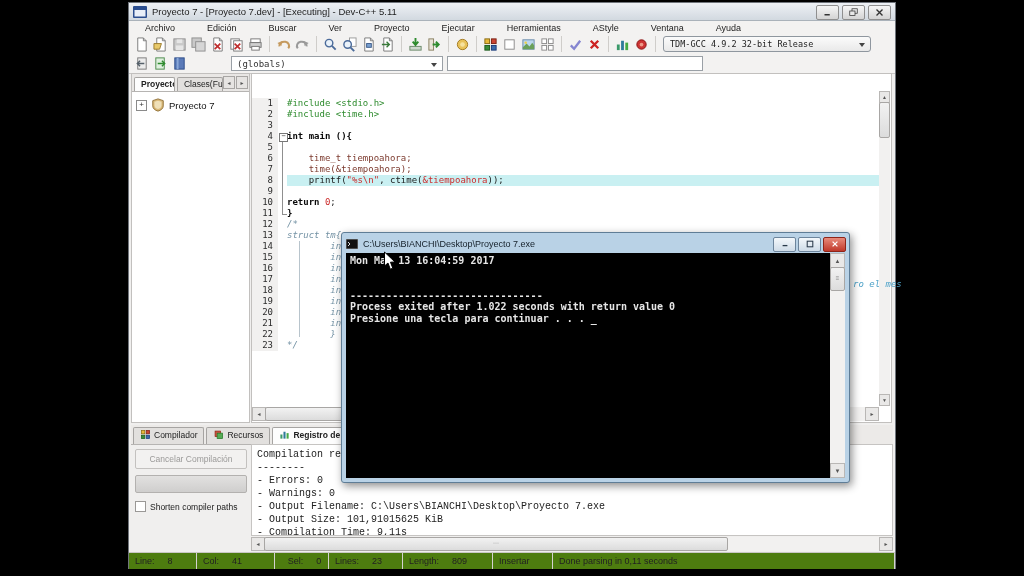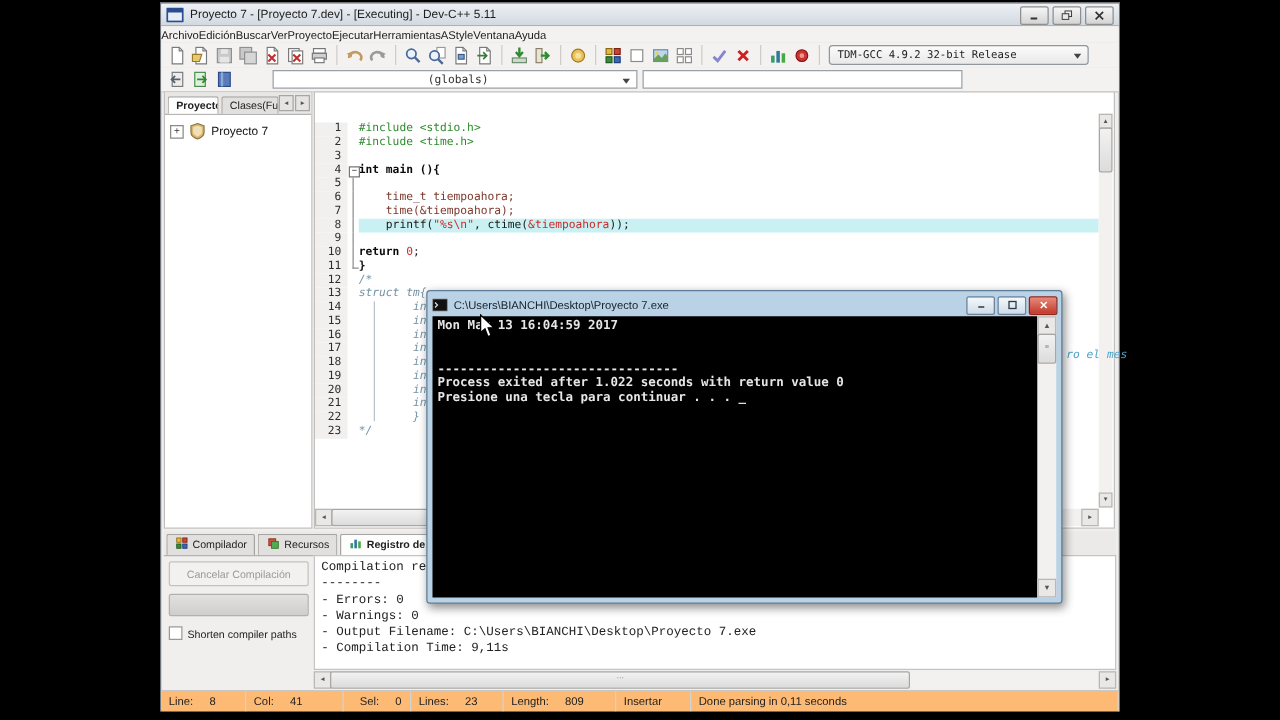--- a/index.html
+++ b/index.html
@@ -12,39 +12,39 @@
             background:linear-gradient(#eef1f5,#d2d9e0);border-bottom:1px solid #aab2ba;
             display:flex;align-items:center;box-sizing:border-box;}
   #app-icon{width:14px;height:12px;margin:0 5px 0 4px;}
   #title-text{font-size:9.5px;color:#1c1c1c;white-space:nowrap;}
   #win-controls{position:absolute;right:4px;top:2px;display:flex;gap:3px;}
   .wbtn{width:21px;height:13px;background:linear-gradient(#f6f6f6,#d4d4d4);
         border:1px solid #8f8f8f;border-radius:2px;display:flex;align-items:center;justify-content:center;}
   
   #menubar{position:absolute;left:0;top:18px;width:100%;height:13px;background:#f3f2f1;
            display:flex;align-items:center;border-bottom:1px solid #e0dedc;}
-  .menu-item{font-size:9px;color:#222;padding:0 0;white-space:nowrap;}
+  .menu-item{font-size:9px;color:#222;padding:0 16px;white-space:nowrap;}
   
   #toolbar{position:absolute;left:0;top:31px;width:100%;height:20px;background:#f3f2f1;
            display:flex;align-items:center;border-bottom:1px solid #e3e1df;}
   .tb-group{display:flex;align-items:center;padding:0 3px;}
   .tb-sep{width:1px;height:16px;background:#cfcdca;margin:0 1px;}
   .tb-btn{width:19px;height:18px;display:flex;align-items:center;justify-content:center;}
   .tb-btn svg{width:15px;height:15px;}
   #compiler-combo{margin-left:6px;width:208px;height:16px;border:1px solid #8f979f;border-radius:3px;
                   background:linear-gradient(#fbfbfb,#e9e9e9);display:flex;align-items:center;
                   font-family:"DejaVu Sans Mono",monospace;font-size:8.5px;color:#222;padding-left:6px;box-sizing:border-box;position:relative;}
   .combo-arrow{position:absolute;right:5px;top:6px;width:0;height:0;
                border-left:3.5px solid transparent;border-right:3.5px solid transparent;border-top:4px solid #444;}
   #toolbar2{position:absolute;left:0;top:51px;width:100%;height:19px;background:#f3f2f1;
             display:flex;align-items:center;border-bottom:1px solid #c9c7c5;}
   .combo{height:15px;border:1px solid #9aa0a6;background:#fff;display:flex;align-items:center;
          font-family:"DejaVu Sans Mono",monospace;font-size:9px;color:#333;padding-left:5px;
          box-sizing:border-box;position:relative;}
-  #globals-combo{width:292px;margin-left:26px;justify-content:center;}
+  #globals-combo{width:212px;margin-left:39px;}
   #member-combo{width:256px;margin-left:4px;}
   
   #left-panel{position:absolute;left:2px;top:70px;width:119px;height:350px;background:#fff;
               border:1px solid #c2c0be;box-sizing:border-box;}
   .tabstrip{display:flex;align-items:flex-end;height:17px;background:#e9e7e5;border-bottom:1px solid #b6b4b2;}
   .tab{font-size:8.5px;color:#222;background:#e2e0de;border:1px solid #a6a4a2;border-bottom:none;
        padding:1px 6px 2px 6px;margin-left:2px;white-space:nowrap;overflow:hidden;border-radius:2px 2px 0 0;}
   .tab.active{background:#fdfdfd;font-weight:bold;}
   .tab .ticon{display:inline-block;vertical-align:-2px;margin-right:3px;}
   .tab .ticon svg{width:11px;height:11px;}
@@ -105,21 +105,21 @@
             border:1px solid #b3b1af;border-radius:2px;}
   #shorten-row{display:flex;align-items:center;margin-top:8px;}
   #shorten-box{width:9px;height:9px;background:#fff;border:1px solid #9a9896;margin-right:4px;flex:none;}
   #shorten-label{font-size:8.5px;color:#222;white-space:nowrap;}
   #bp-log{position:absolute;left:120px;top:19px;right:0;bottom:16px;background:#fff;
           border:1px solid #c6c4c2;box-sizing:border-box;
           font-family:"Liberation Mono",monospace;font-size:10px;line-height:13px;color:#222;
           padding:3px 0 0 5px;white-space:pre;overflow:hidden;}
   #bp-hscroll{position:absolute;left:120px;right:0;bottom:1px;height:14px;}
   
-  #statusbar{position:absolute;left:0;top:549px;width:100%;height:16px;background:#fdba74;
+  #statusbar{position:absolute;left:0;top:549px;width:100%;height:16px;background:#4d7c0f;
              border-top:1px solid #c9c7c5;display:flex;align-items:center;font-size:9px;color:#222;}
   .st-seg{height:100%;display:flex;align-items:center;border-right:1px solid #d4d2d0;
           padding-left:6px;box-sizing:border-box;white-space:nowrap;}
   .st-seg .lab{margin-right:13px;}
   
   #console-window{position:absolute;left:341px;top:232px;width:509px;height:251px;
                   background:#b9d2e6;border:1px solid #5f7d96;border-radius:3px;
                   box-shadow:2px 3px 8px rgba(0,0,0,.45);box-sizing:border-box;}
   #con-title{height:18px;display:flex;align-items:center;padding:2px 3px 0 4px;}
   #con-icon{width:12px;height:10px;margin-right:5px;}
@@ -576,21 +576,21 @@
               </svg></span>Registro de Co</span>
         </div>
       <div id="bp-left">
         <div id="cancel-btn">Cancelar Compilación</div>
         <div id="progress"></div>
         <div id="shorten-row">
           <span id="shorten-box"></span>
           <span id="shorten-label">Shorten compiler paths</span>
         </div>
       </div>
-      <div id="bp-log"><div>Compilation results...</div><div>--------</div><div>- Errors: 0</div><div>- Warnings: 0</div><div>- Output Filename: C:\Users\BIANCHI\Desktop\Proyecto 7.exe</div><div>- Compilation Time: 9,11s</div></div>
+      <div id="bp-log"><div>Compilation results...</div><div>--------</div><div>- Errors: 0</div><div>- Warnings: 0</div><div>- Output Filename: C:\Users\BIANCHI\Desktop\Proyecto 7.exe</div><div>- Output Size: 101,91015625 KiB</div><div>- Compilation Time: 9,11s</div></div>
       <div id="bp-hscroll" class="sb-track">
         <div class="hsb">
           <span class="sb-btn" style="left:0;">◄</span>
           <span class="sb-thumb" style="left:13px;width:72%;">
               <div class="grip">⋯</div>
             </span>
           <span class="sb-btn" style="right:0;">►</span>
         </div>
       </div>
     </div>

